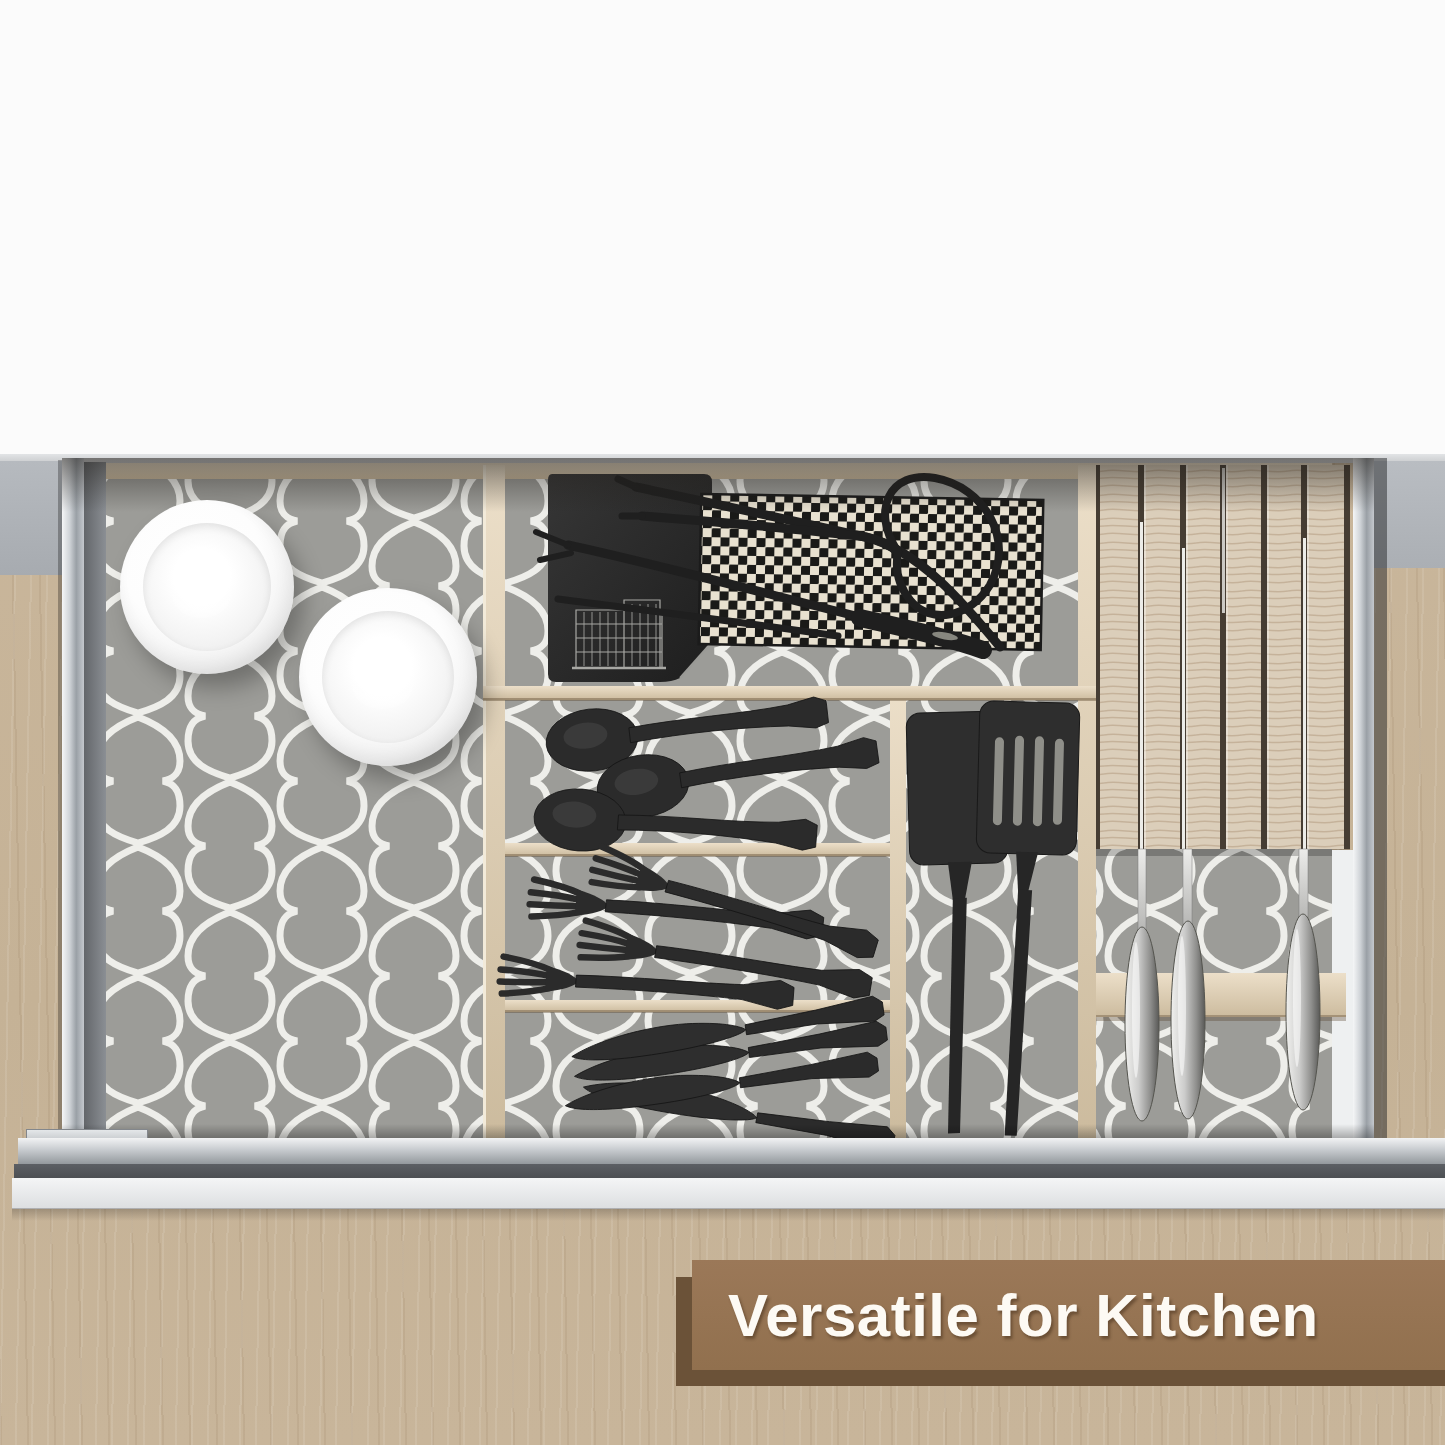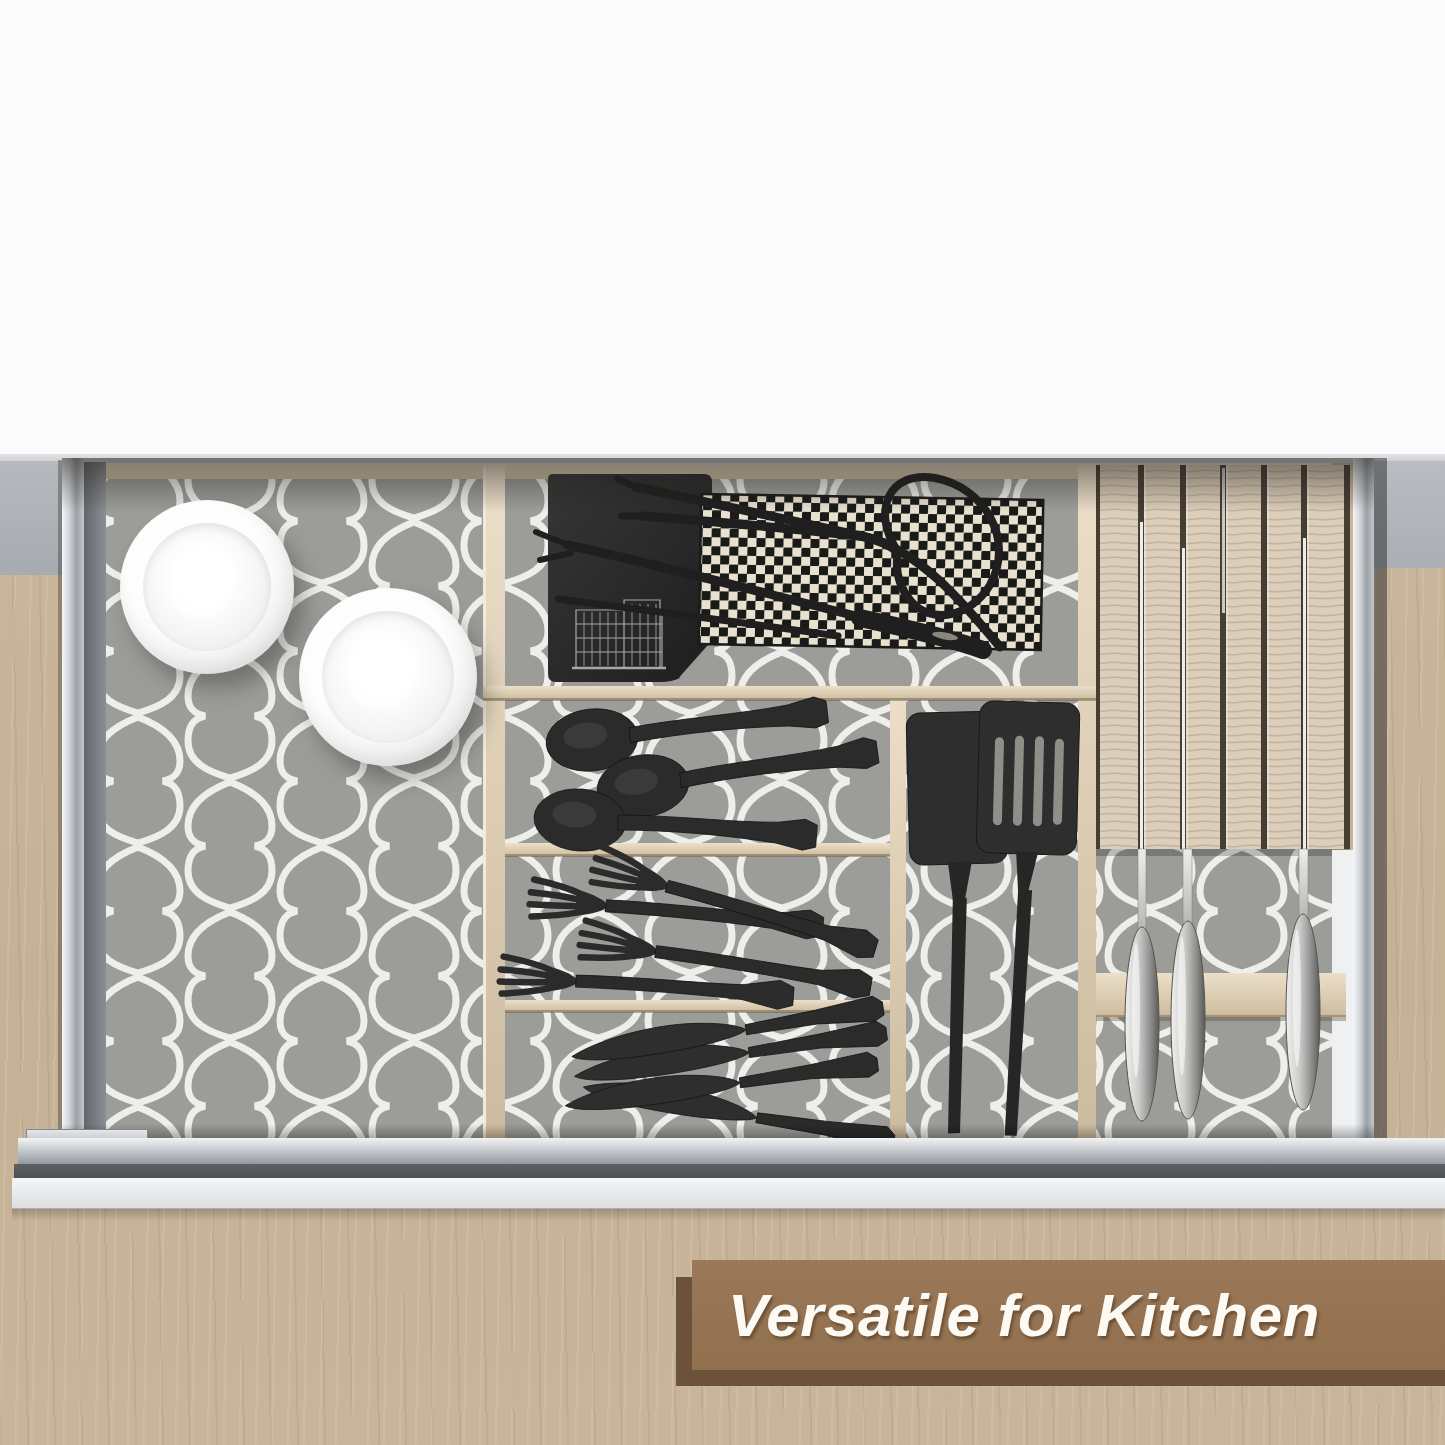--- a/index.html
+++ b/index.html
@@ -279,16 +279,16 @@
 
   <div class="abs front-shadow"></div>
   <div class="abs front-bracket"></div>
   <div class="abs front-sill"></div>
   <div class="abs front-dark"></div>
   <div class="abs front-white"></div>
   <div class="abs front-under"></div>
 
   <div class="abs banner-shadow" style="background: rgb(107, 82, 56);"></div>
   <div class="abs banner-panel" style="background: linear-gradient(rgb(155, 120, 88), rgb(145, 112, 78));">
-    <span class="banner-label" style="color: rgb(253, 250, 244); font-style: italic;">Versatile for Kitchen</span>
+    <span class="banner-label" style="color: rgb(253, 250, 244);">Versatile for Kitchen</span>
   </div>
 
 </div>
 
 </body></html>

